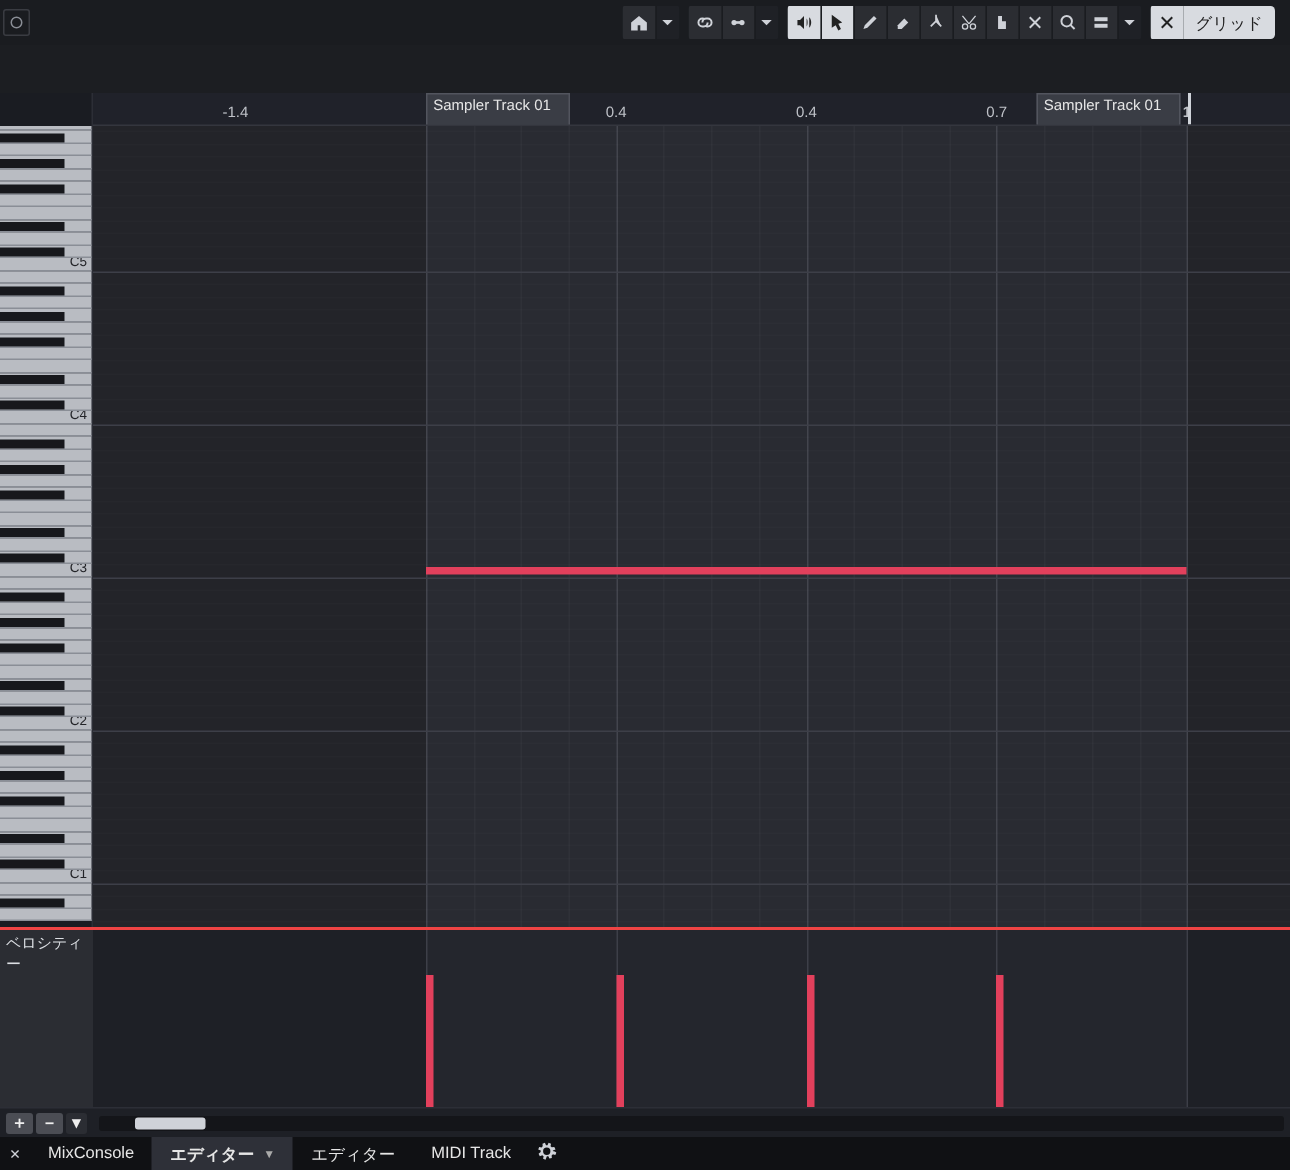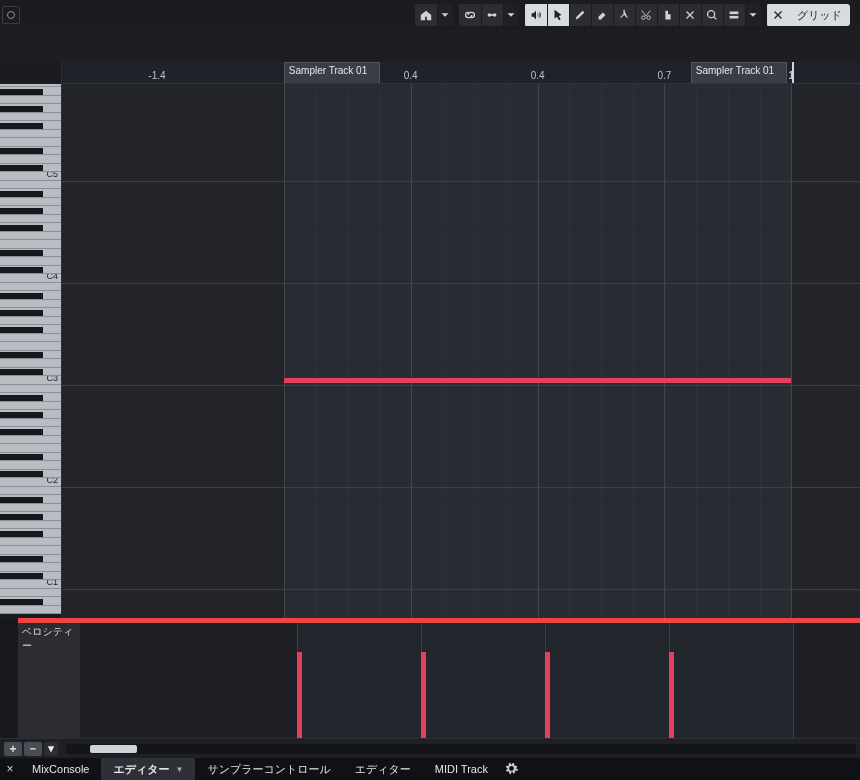--- a/index.html
+++ b/index.html
@@ -41,21 +41,21 @@
   .grid-area { flex: 1; position: relative; overflow: hidden; }
   .grid-bg-off { position:absolute; top:0; bottom:0; background:#232429; }
   .grid-bg-on  { position:absolute; top:0; bottom:0; background:#292b32; }
   .row-line { position:absolute; left:0; right:0; height:1px; background:rgba(255,255,255,0.015); }
   .row-line.octave { background:#3d3f48; }
   .col-line { position:absolute; top:0; bottom:0; width:1px; background:rgba(255,255,255,0.03); }
   .col-line.beat { background:#3d3f48; }
   .note { position:absolute; background:#e2405c; height:5px; }
 
   
-  .velocity-lane { height: 120px; background:#ef4444; display:flex; border-top:5px solid #ef4444;margin-left:18px; }
+  .velocity-lane { height: 120px; background:#ef4444; display:flex; border-top:2px solid #ef4444; }
   .vel-label-col { width:62px; background:#2b2d33; color:#dcdfe4; font-size:10px; padding:2px 4px; }
   .vel-track { flex:1; position:relative; overflow:hidden; background:#1e2026; }
   .vel-bg { position:absolute; top:0; bottom:0; }
   .vel-stem { position:absolute; bottom:0; width:5px; background:#e2405c; }
 
   
   .bottom-ctrl { height: 20px; background:#1e2026; display:flex; align-items:center; padding:0 4px; gap:2px; border-top:1px solid #2c2e36;}
   .sqbtn { width:18px; height:14px; background:#4b4d54; color:#eee; display:flex; align-items:center; justify-content:center; font-size:11px; font-weight:bold; border-radius:2px; cursor:pointer;}
   .hscroll { flex:1; height:10px; margin-left:6px; background:#141519; border-radius:2px; position:relative; }
   .hscroll .thumb { position:absolute; top:1px; bottom:1px; background:#cfd2d8; border-radius:2px; }
@@ -419,19 +419,18 @@
   <div class="sqbtn" style="background:#2b2d33;width:14px;">▾</div>
   <div class="hscroll">
     <div class="thumb" id="hThumb" style="left: 3%; width: 6%;"></div>
   </div>
 </div>
 
 <div class="tab-bar" id="tabBar">
   <div class="tab-close">×</div>
 <div class="tab">MixConsole</div>
     <div class="tab active">エディター<span class="chev">▼</span></div>
-    <div class="tab">サンプラーコントロール</div>
     <div class="tab">エディター</div>
     <div class="tab">MIDI Track</div>
     <div class="gear"><svg width="13" height="13" viewBox="0 0 16 16">
         <path fill="currentColor" d="M8 5a3 3 0 100 6 3 3 0 000-6zm6 3l2 1-1 2-2-.5c-.3.4-.6.7-1 .9l.2 2.1-2 .5-.9-1.9c-.4 0-.8 0-1.2-.1L7 15l-2-.8.4-2c-.4-.3-.7-.6-1-.9L2.3 12l-1-2L3 8.6c0-.4 0-.8.1-1.2L1 6.5l.8-2 2 .4c.3-.4.6-.7.9-1L4.5 1.8l2-.8L7.4 3c.4 0 .8 0 1.2.1L9.5 1l2 .8-.4 2c.4.3.7.6 1 .9l2.1-.2 1 2L13 7.4c0 .2.1.4.1.6z"></path>
       </svg></div>
   </div>
 
 </body></html>

